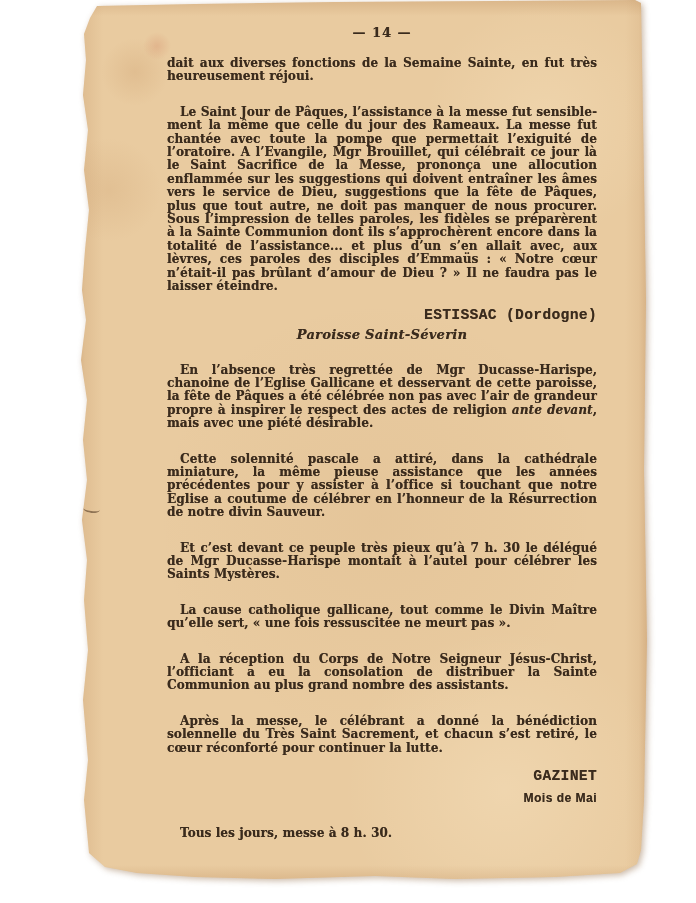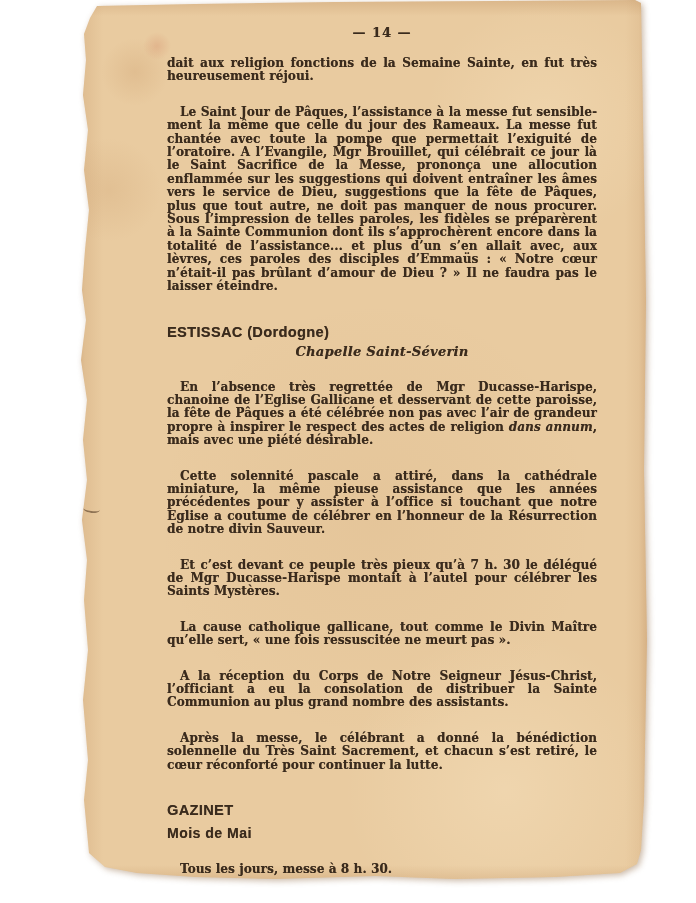--- a/index.html
+++ b/index.html
@@ -53,46 +53,46 @@
     margin:0 0 17px 0;
   }
   .body-par{
     margin:0;font-weight:700;font-size:12px;line-height:13.4px;
     text-align:justify;letter-spacing:0.1px;
   }
   .body-par.indent{text-indent:13px;margin-top:22px;}
   .seg-italic{font-style:italic;}
   .seg-sup{font-size:8.5px;position:relative;top:-3.5px;}
   .heading{
-    font-family:Liberation Sans, sans-serif;font-weight:700;font-size:14.5px;
-    text-align:left;letter-spacing:0.4px;margin:30px 0 4px 0;
+    font-family:Liberation Mono, monospace;font-weight:700;font-size:14.5px;
+    text-align:right;letter-spacing:0.4px;margin:13px 0 4px 0;
   }
   .subheading{
     font-family:"DejaVu Serif", serif;font-style:italic;font-weight:700;font-size:13px;
     text-align:center;margin:0 0 8px 0;letter-spacing:0.3px;
   }
   .subheading-bold{
-    font-family:"Liberation Sans", sans-serif;font-weight:700;font-size:14px;
-    text-align:left;margin:7px 0 8px 0;letter-spacing:0.5px;
+    font-family:"Liberation Sans", sans-serif;font-weight:700;font-size:12px;
+    text-align:right;margin:7px 0 8px 0;letter-spacing:0.5px;
   }
 </style>
 </head>
 <body>
 
 <div class="paper-wrap">
   <div class="paper">
     <div class="blemish"></div>
     <div class="content">
       <div class="page-number">— 14 —</div>
       <div>
-          <p class="body-par"><span>dait aux religion fonctions de la Semaine Sainte, en fut très heureusement réjoui.</span></p>
+          <p class="body-par"><span>dait aux diverses fonctions de la Semaine Sainte, en fut très heureusement réjoui.</span></p>
           <p class="body-par indent"><span>Le Saint Jour de Pâques, l’assistance à la messe fut sensible­ment la même que celle du jour des Rameaux. La messe fut chantée avec toute la pompe que permettait l’exiguité de l’ora­toire. A l’Evangile, Mgr Brouillet, qui célébrait ce jour là le Saint Sacrifice de la Messe, prononça une allocution enflammée sur les suggestions qui doivent entraîner les âmes vers le service de Dieu, suggestions que la fête de Pâques, plus que tout autre, ne doit pas manquer de nous procurer. Sous l’impression de telles paroles, les fidèles se préparèrent à la Sainte Communion dont ils s’approchèrent encore dans la totalité de l’assistance... et plus d’un s’en allait avec, aux lèvres, ces paroles des disciples d’Em­maüs&nbsp;: «&nbsp;Notre cœur n’était-il pas brûlant d’amour de Dieu&nbsp;?&nbsp;» Il ne faudra pas le laisser éteindre.</span></p>
           <div class="heading">ESTISSAC (Dordogne)</div>
-          <div class="subheading">Chapelle Saint-Séverin</div>
-          <p class="body-par indent"><span>En l’absence très regrettée de Mgr Ducasse-Harispe, chanoine de l’Eglise Gallicane et desservant de cette paroisse, la fête de Pâques a été célébrée non pas avec l’air de grandeur propre à inspirer le respect des actes de religion </span><span class="seg-italic">dans annum</span><span>, mais avec une piété désirable.</span></p>
+          <div class="subheading">Paroisse Saint-Séverin</div>
+          <p class="body-par indent"><span>En l’absence très regrettée de Mgr Ducasse-Harispe, chanoine de l’Eglise Gallicane et desservant de cette paroisse, la fête de Pâques a été célébrée non pas avec l’air de grandeur propre à inspirer le respect des actes de religion </span><span class="seg-italic">ante devant</span><span>, mais avec une piété désirable.</span></p>
           <p class="body-par indent"><span>Cette solennité pascale a attiré, dans la cathédrale miniature, la même pieuse assistance que les années précédentes pour y assister à l’office si touchant que notre Eglise a coutume de célébrer en l’honneur de la Résurrection de notre divin Sau­veur.</span></p>
           <p class="body-par indent"><span>Et c’est devant ce peuple très pieux qu’à 7 h. 30 le délégué de Mgr Ducasse-Harispe montait à l’autel pour célébrer les Saints Mystères.</span></p>
           <p class="body-par indent"><span>La cause catholique gallicane, tout comme le Divin Maître qu’elle sert, «&nbsp;une fois ressuscitée ne meurt pas&nbsp;».</span></p>
           <p class="body-par indent"><span>A la réception du Corps de Notre Seigneur Jésus-Christ, l’offi­ciant a eu la consolation de distribuer la Sainte Communion au plus grand nombre des assistants.</span></p>
           <p class="body-par indent"><span>Après la messe, le célébrant a donné la bénédiction solennelle du Très Saint Sacrement, et chacun s’est retiré, le cœur récon­forté pour continuer la lutte.</span></p>
           <div class="heading">GAZINET</div>
           <div class="subheading-bold">Mois de Mai</div>
           <p class="body-par indent"><span>Tous les jours, messe à 8 h. 30.</span></p>
         </div>
     </div>

